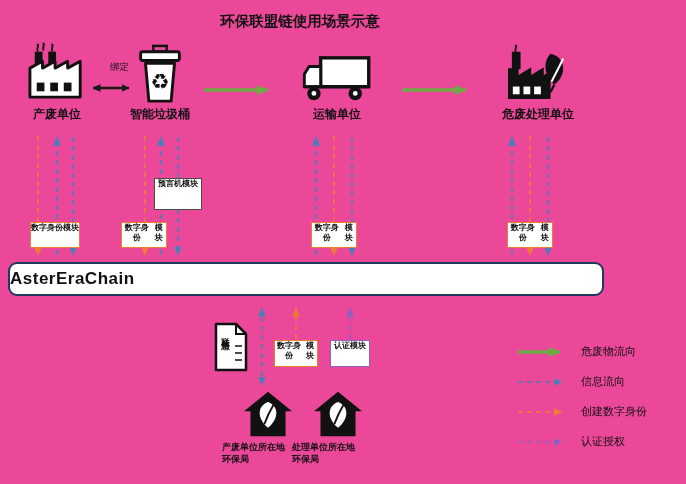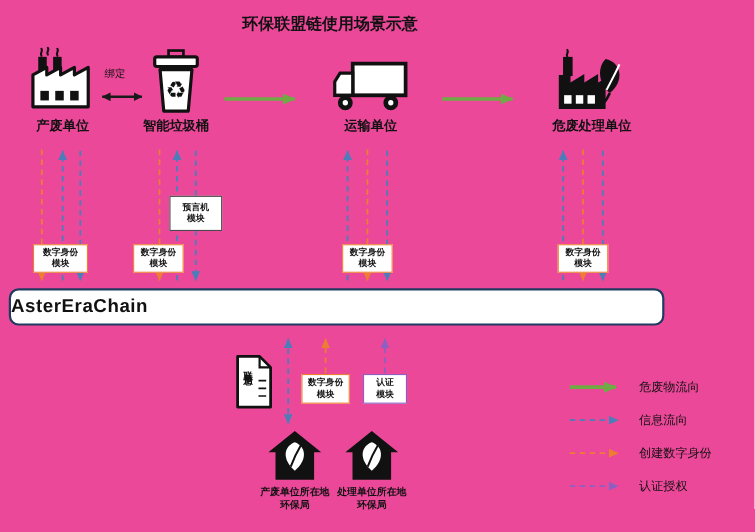--- a/index.html
+++ b/index.html
@@ -2,43 +2,43 @@
 <html style="--c-green: #6faa45; --c-blue: #4a7ebb; --c-orange: #ed7d31; --c-purple: #8e5fc2; --c-black: #1a1a1a; --c-chain_border: #1f3a5f;"><head>
 <meta charset="utf-8">
 <style>
   *{margin:0;padding:0;box-sizing:border-box}
   html,body{background:#fff}
   body{font-family:"Liberation Sans","DejaVu Sans",sans-serif;color:#111}
   .stage{position:relative;width:686px;height:484px;background:#ec4899;overflow:hidden}
   .abs{position:absolute}
   .title{font-weight:bold;font-size:14.5px;text-align:center;z-index:2}
   .ulabel{font-weight:bold;font-size:12px;text-align:center;z-index:2}
-  .small{font-size:9.5px;text-align:left;z-index:2}
+  .small{font-size:9.5px;text-align:right;z-index:2}
   .overlay{position:absolute;left:0;top:0;z-index:1}
   .icon{position:absolute;z-index:2;line-height:0}
   .mod{position:absolute;z-index:3;background:#fff;border:1.5px solid #4a4a4a;text-align:center;
-       font-size:8px;font-weight:bold;line-height:1.3;display:flex;flex-direction:column;justify-content:center}
+       font-size:8px;font-weight:bold;line-height:1.3;display:flex;flex-direction:row;justify-content:center}
   .mod span{display:block}
   .mod.orange{border-color:var(--c-orange)}
   .mod.purple{border-color:var(--c-purple)}
   .chain{position:absolute;z-index:2;background:#fff;border:2px solid var(--c-chain_border);
          border-radius:9px;display:flex;align-items:center;justify-content:flex-start;
          font-weight:bold;font-size:17px;letter-spacing:.5px}
   .ln{fill:none;stroke-width:1.6;stroke-dasharray:5 4}
   .s-blue{stroke:var(--c-blue)}
   .s-orange{stroke:var(--c-orange)}
   .s-purple{stroke:var(--c-purple)}
   .s-green{stroke:var(--c-green);stroke-width:3.4;stroke-dasharray:none}
   .s-black{stroke:var(--c-black);stroke-width:2.4;stroke-dasharray:none}
   .f-blue{fill:var(--c-blue)} .f-orange{fill:var(--c-orange)} .f-purple{fill:var(--c-purple)}
   .f-green{fill:var(--c-green)} .f-black{fill:var(--c-black)}
   .vtext{position:absolute;z-index:4;writing-mode:vertical-rl;font-size:8.5px;font-weight:bold;letter-spacing:1.5px}
   .legend-row{position:absolute;display:flex;align-items:center;gap:9px;z-index:2}
   .legend-row .lbl{font-size:11px;white-space:nowrap}
-  .house-label{position:absolute;text-align:center;font-size:9px;font-weight:bold;line-height:1.35;z-index:2}
+  .house-label{position:absolute;font-size:9px;font-weight:bold;line-height:1.35;z-index:2}
   .smoke{fill:none;stroke:#111;stroke-width:2;stroke-linecap:round}
 </style>
 </head>
 <body>
 
 <div class="stage">
 
   <div class="abs title" style="left:100px;top:12px;width:400px">环保联盟链使用场景示意</div>
 
   <svg class="overlay" width="686" height="484">

